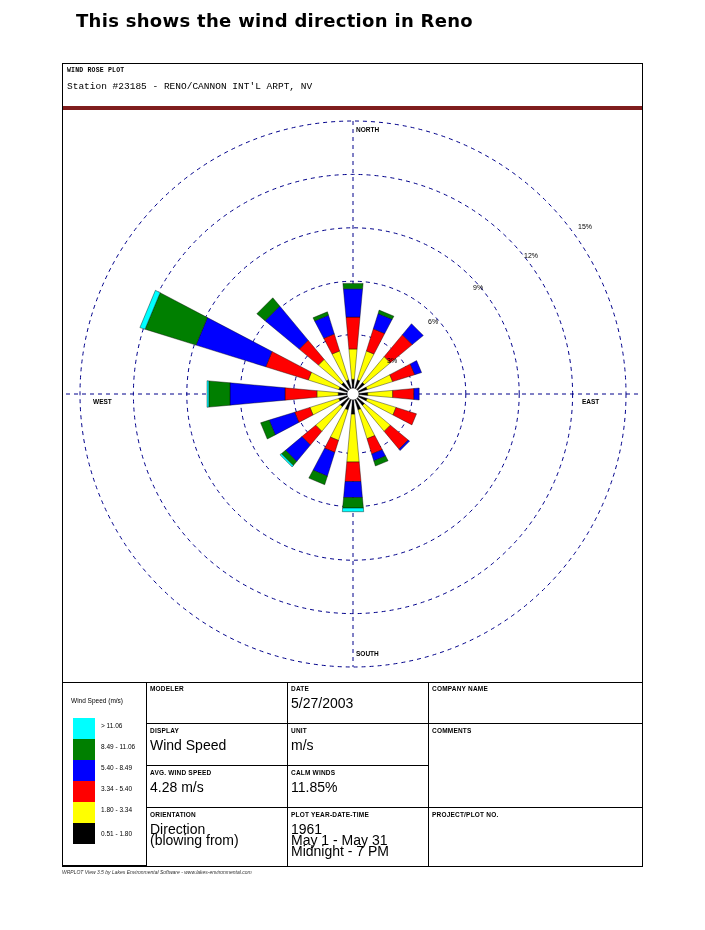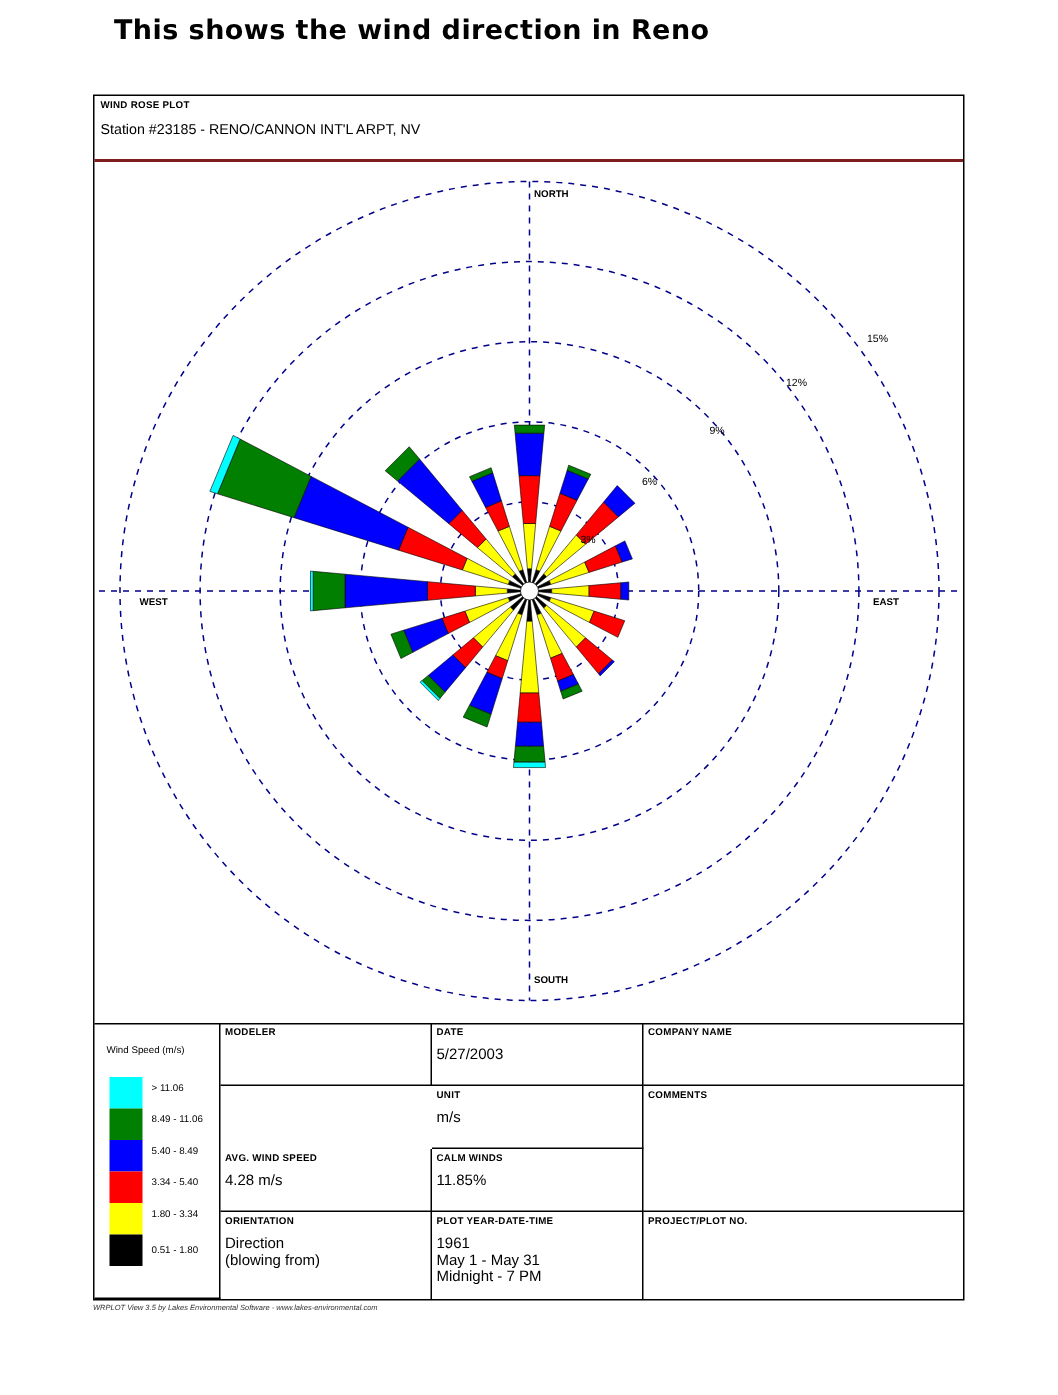--- a/index.html
+++ b/index.html
@@ -1,30 +1,30 @@
 <!DOCTYPE html>
 <html><head>
 <meta charset="utf-8">
 <style>
   html,body{margin:0;padding:0;background:#fff;}
   body{width:705px;height:930px;position:relative;font-family:"Liberation Sans",sans-serif;color:#000;overflow:hidden;}
   .page-title{position:absolute;left:76px;top:10px;font-family:"DejaVu Sans",sans-serif;font-weight:bold;font-size:18px;letter-spacing:0.3px;}
   .frame{position:absolute;left:62px;top:63px;width:581px;height:804px;border:1px solid #000;box-sizing:border-box;}
-  .header{position:absolute;left:0;top:0;width:579px;height:42px;border-bottom:2px solid #7f1d1d;}
+  .header{position:absolute;left:0;top:0;width:579px;height:42px;border-bottom:4px solid #7f1d1d;font-family:Liberation Mono, monospace;}
   .tiny{font-size:6.5px;font-weight:bold;letter-spacing:0.2px;text-transform:uppercase;}
   .header .tiny{position:absolute;left:4px;top:3px;}
   .header .station{position:absolute;left:4px;top:17px;font-size:9.5px;}
   .plot{position:absolute;left:0;top:42px;width:579px;height:576px;border-bottom:1px solid #000;}
   .plot svg{position:absolute;left:0;top:0;}
   .axis-label{position:absolute;font-size:6.5px;font-weight:bold;}
   .ring-label{position:absolute;font-size:7px;}
   .table{position:absolute;left:0;top:618px;width:579px;height:184px;}
   .cell{position:absolute;border-right:1px solid #000;border-bottom:1px solid #000;box-sizing:border-box;}
   .cell .tiny{position:absolute;left:3px;top:3px;}
-  .cell .val{position:absolute;left:3px;top:16px;font-size:10px;line-height:11px;}
+  .cell .val{position:absolute;left:3px;top:16px;font-size:14px;line-height:11px;}
   .legend-title{position:absolute;left:8px;top:15px;font-size:6.5px;}
   .swatch{position:absolute;left:10px;width:22px;height:21px;}
   .swatch-label{position:absolute;left:38px;font-size:6.5px;}
   .footer{position:absolute;left:62px;top:869px;font-size:5px;color:#333;font-style:italic;}
 </style>
 </head>
 <body>
 
 <div class="page-title">This shows  the wind direction in Reno</div>
 
@@ -147,20 +147,24 @@
       <div class="swatch-label" style="top:103px;">3.34 - 5.40</div>
       <div class="swatch" style="top:120px;background:#FFFF00;"></div>
       <div class="swatch-label" style="top:124px;">1.80 - 3.34</div>
       <div class="swatch" style="top:141px;background:#000000;"></div>
       <div class="swatch-label" style="top:148px;">0.51 - 1.80</div>
     </div>
 
     <div class="cell" style="left:84px;top:0;width:141px;height:42px;">
       <div class="tiny">MODELER</div>
     </div>
+    <div class="cell" style="left:84px;top:42px;width:141px;height:42px;">
+      <div class="tiny">DISPLAY</div>
+      <div class="val">Wind Speed</div>
+    </div>
     <div class="cell" style="left:84px;top:84px;width:141px;height:42px;text-decoration:underline;">
       <div class="tiny">AVG. WIND SPEED</div>
       <div class="val">4.28 m/s</div>
     </div>
     <div class="cell" style="left:84px;top:126px;width:141px;height:58px;border-bottom:none;">
       <div class="tiny">ORIENTATION</div>
       <div class="val">Direction</div>
       <div class="val" style="top:27px;">(blowing from)</div>
     </div>
 

